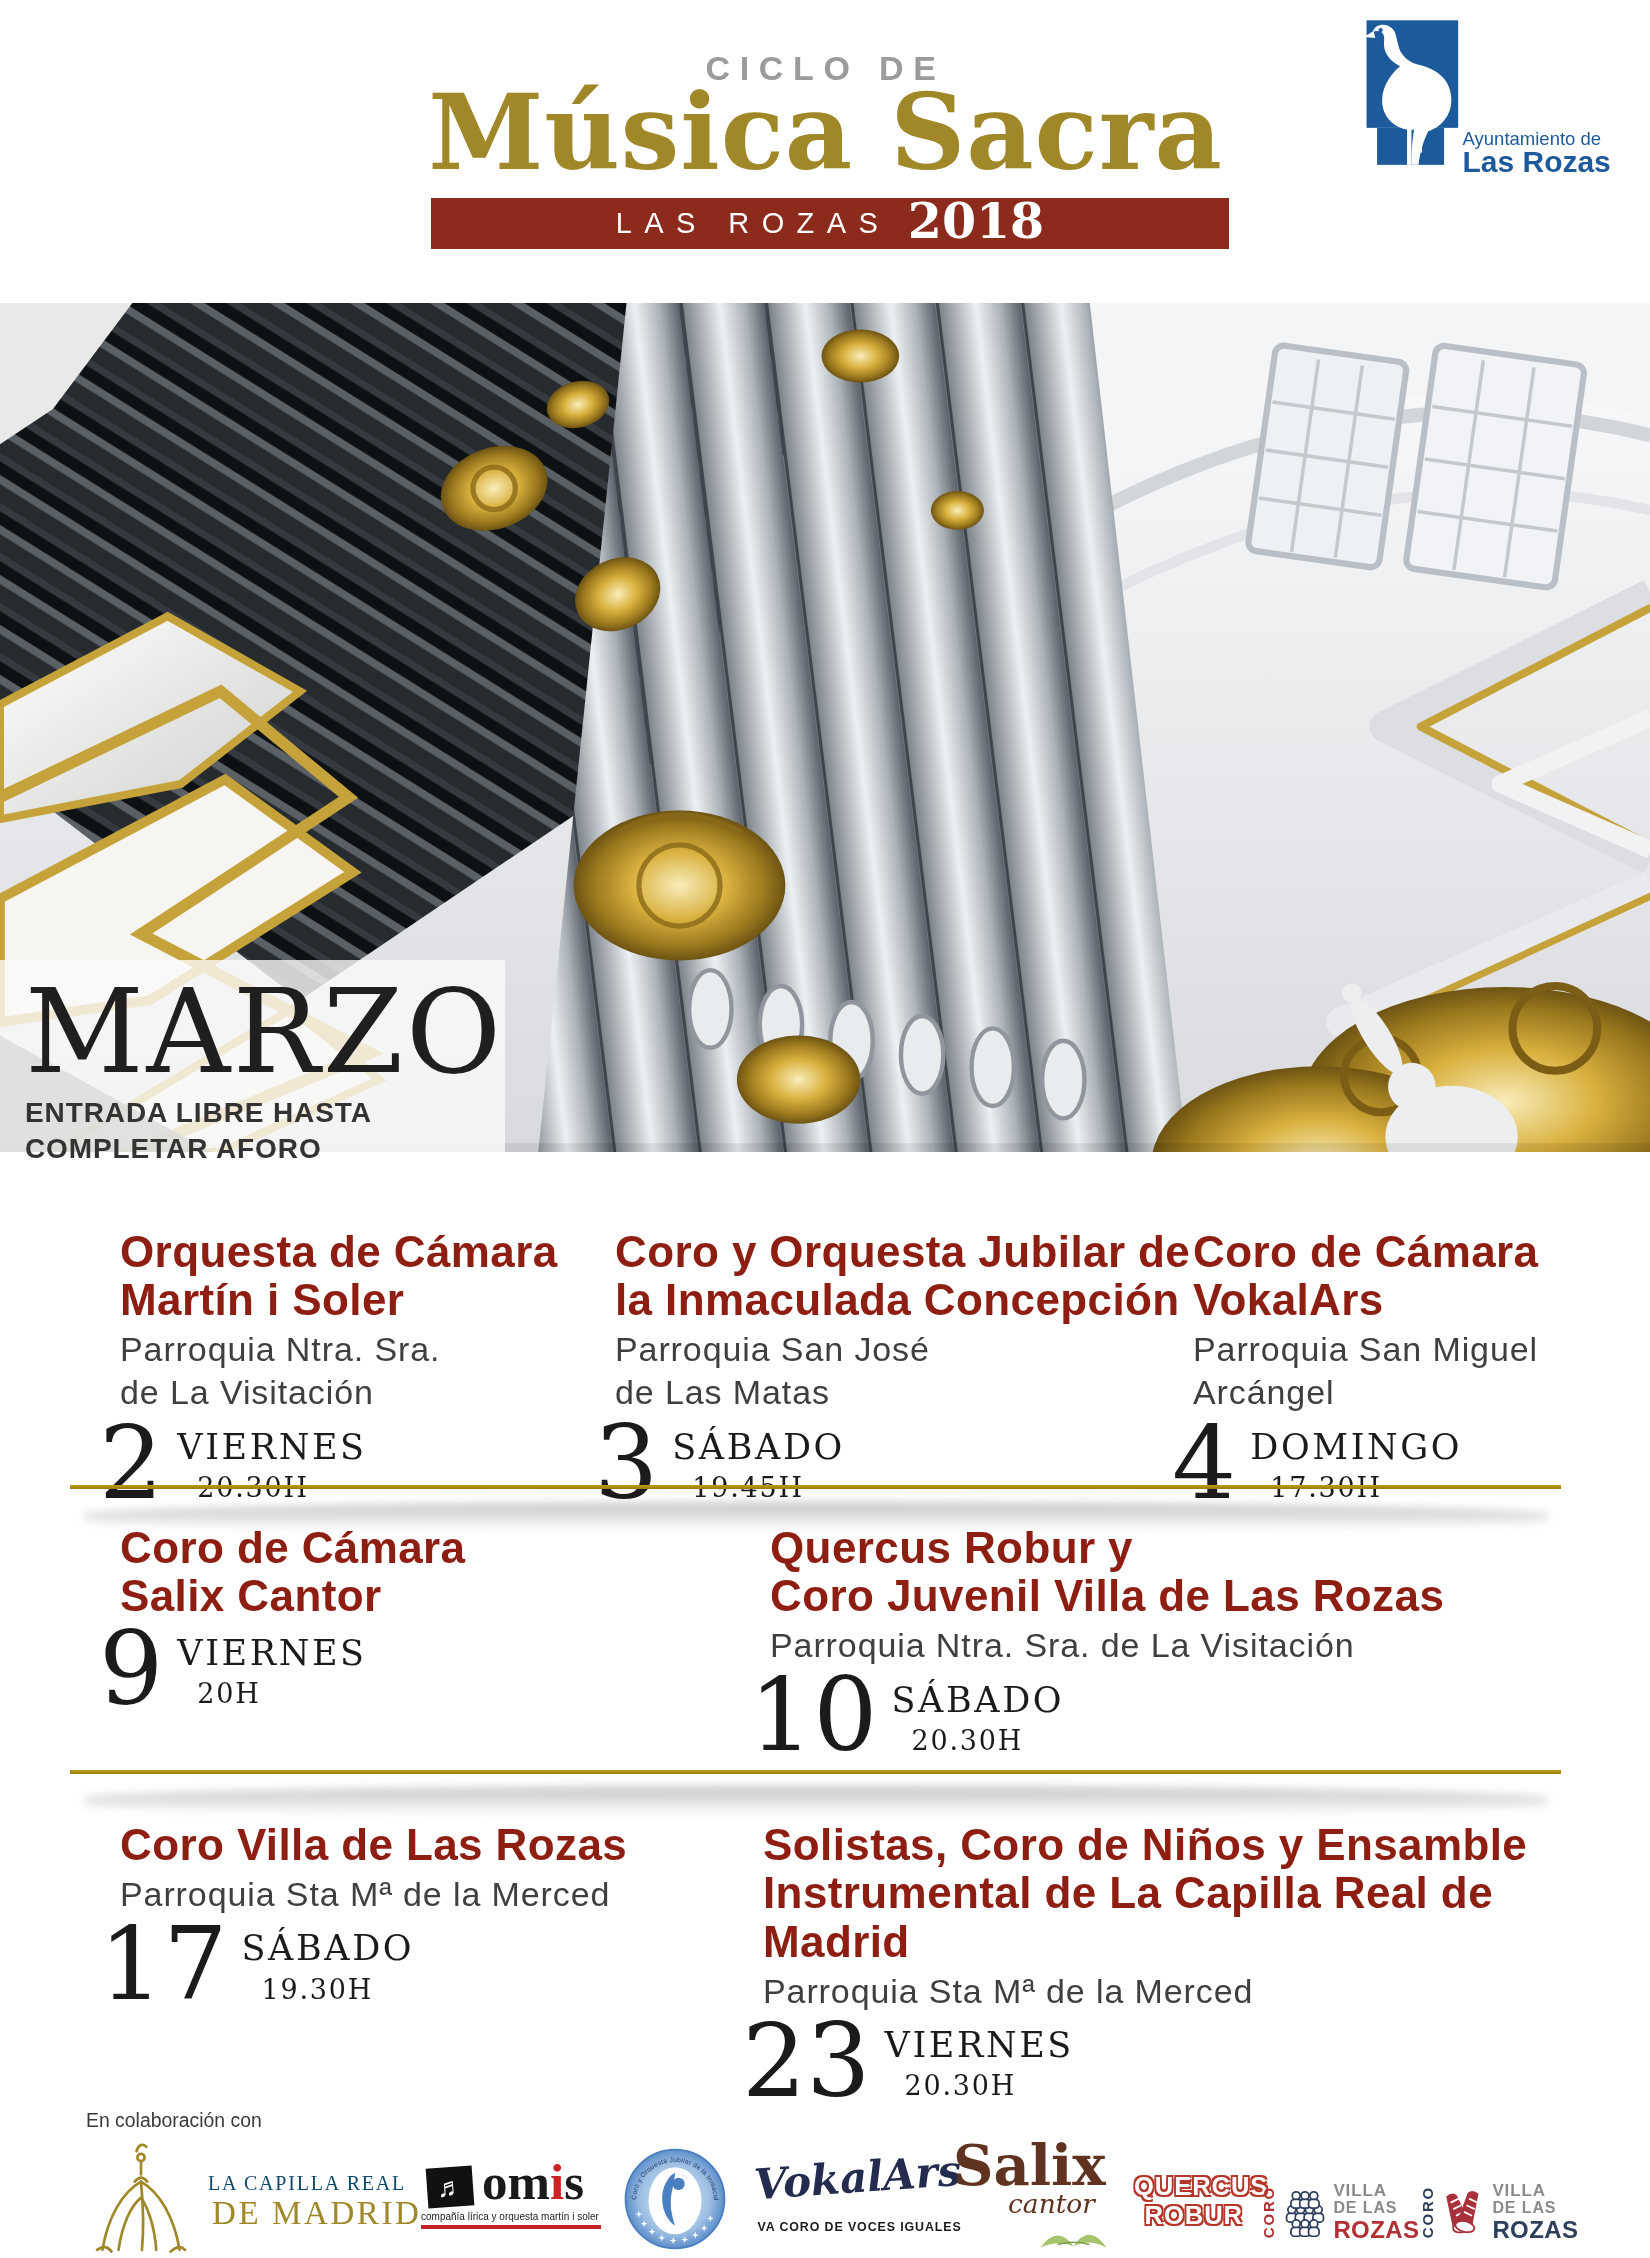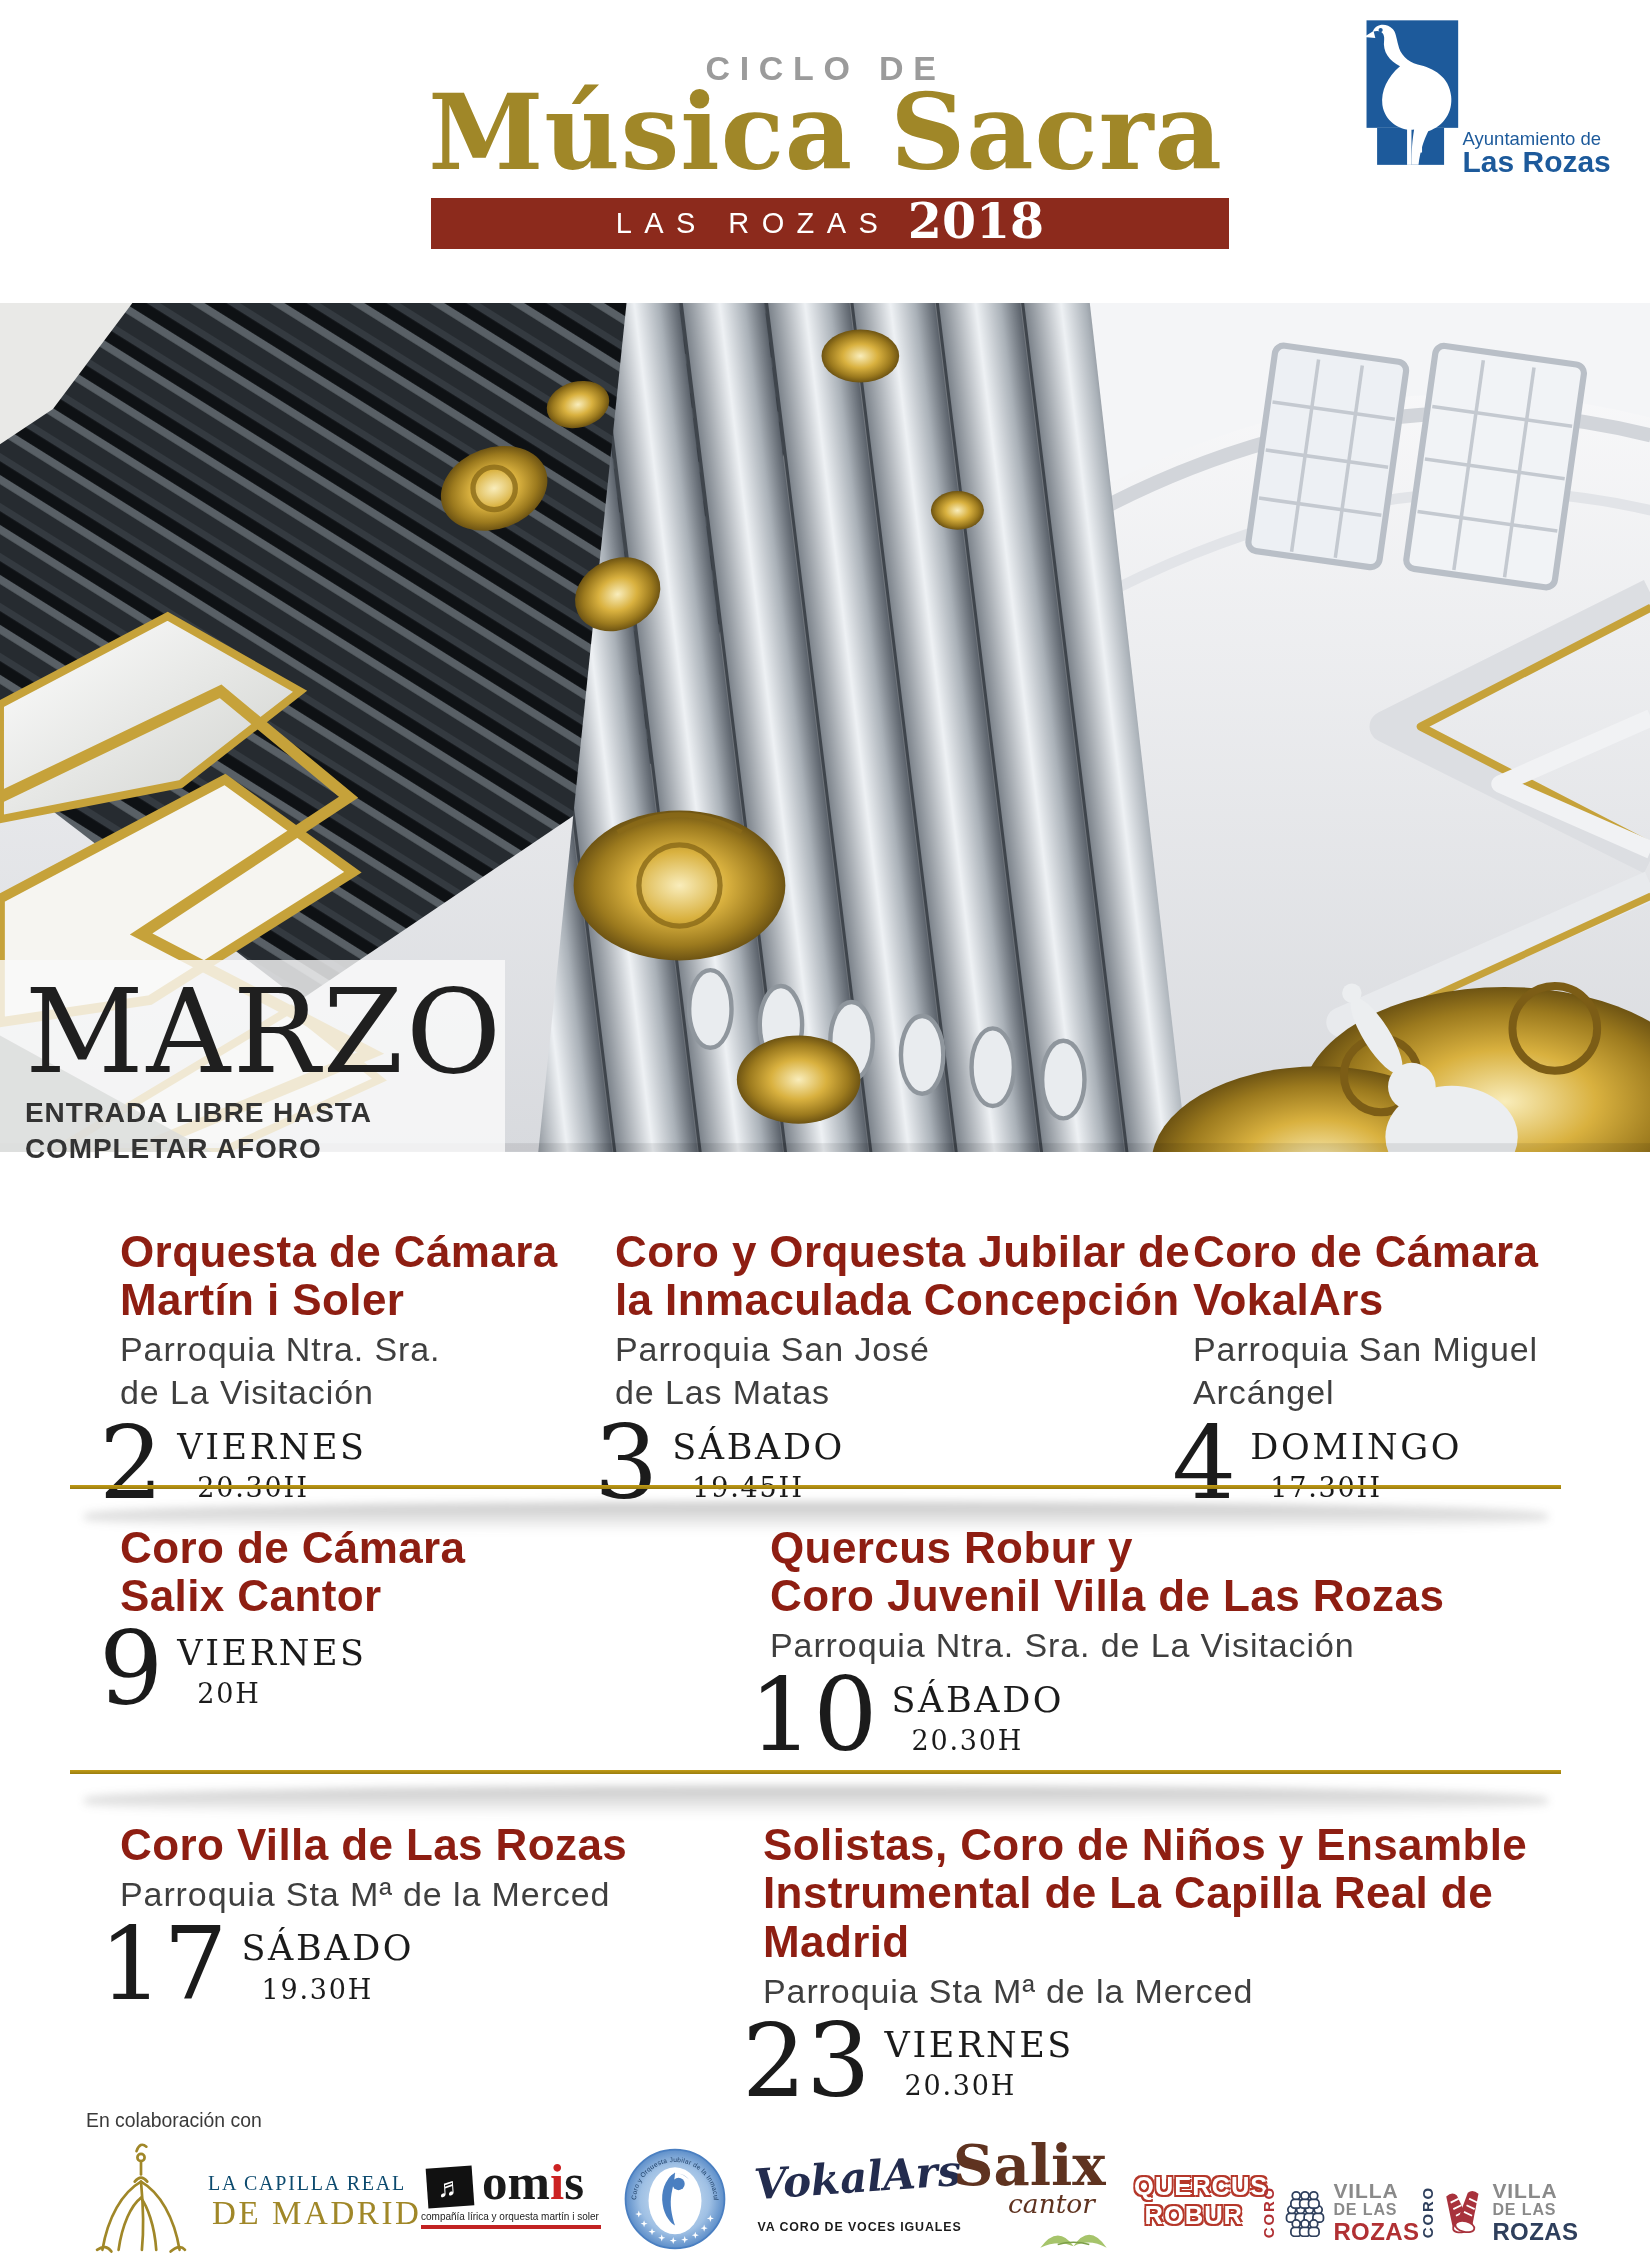--- a/index.html
+++ b/index.html
@@ -88,21 +88,21 @@
   .logo-quercus{top:2172px;left:1134px;width:124px;height:71px;font-weight:800;font-size:25.6px;
           line-height:1.15;color:#ffffff;letter-spacing:0.9px;
           text-shadow:-1.8px -1.8px 0 #b5372a,1.8px -1.8px 0 #b5372a,-1.8px 1.8px 0 #b5372a,1.8px 1.8px 0 #b5372a;}
   .quercus-l2{margin-left:10.6px;}
   .logo-villa{top:2168px;height:88px;display:flex;align-items:center;gap:6.2px;}
   .villa1{left:1260px;} .villa2{left:1419px;}
   .villa-coro{writing-mode:vertical-rl;transform:rotate(180deg);font-size:15px;font-weight:800;
           letter-spacing:1.8px;}
   .villa1 .villa-coro{color:#b03033;} .villa2 .villa-coro{color:#2e3f5c;}
   .villa-text{display:flex;flex-direction:column;line-height:1.05;}
-  .villa-t1{font-size:21px;font-weight:bold;color:#8a8a8a;letter-spacing:0.9px;}
+  .villa-t1{font-size:17px;font-weight:bold;color:#8a8a8a;letter-spacing:0.9px;}
   .villa-t2{font-size:16px;font-weight:bold;color:#8a8a8a;letter-spacing:0.9px;}
   .villa-t3{font-size:24px;font-weight:800;letter-spacing:0.4px;}
   .villa1 .villa-t3{color:#b03033;} .villa2 .villa-t3{color:#2e3f5c;}
 </style>
 </head>
 <body>
 
 <div class="poster">
 
   <div class="abs kicker">CICLO DE</div>

